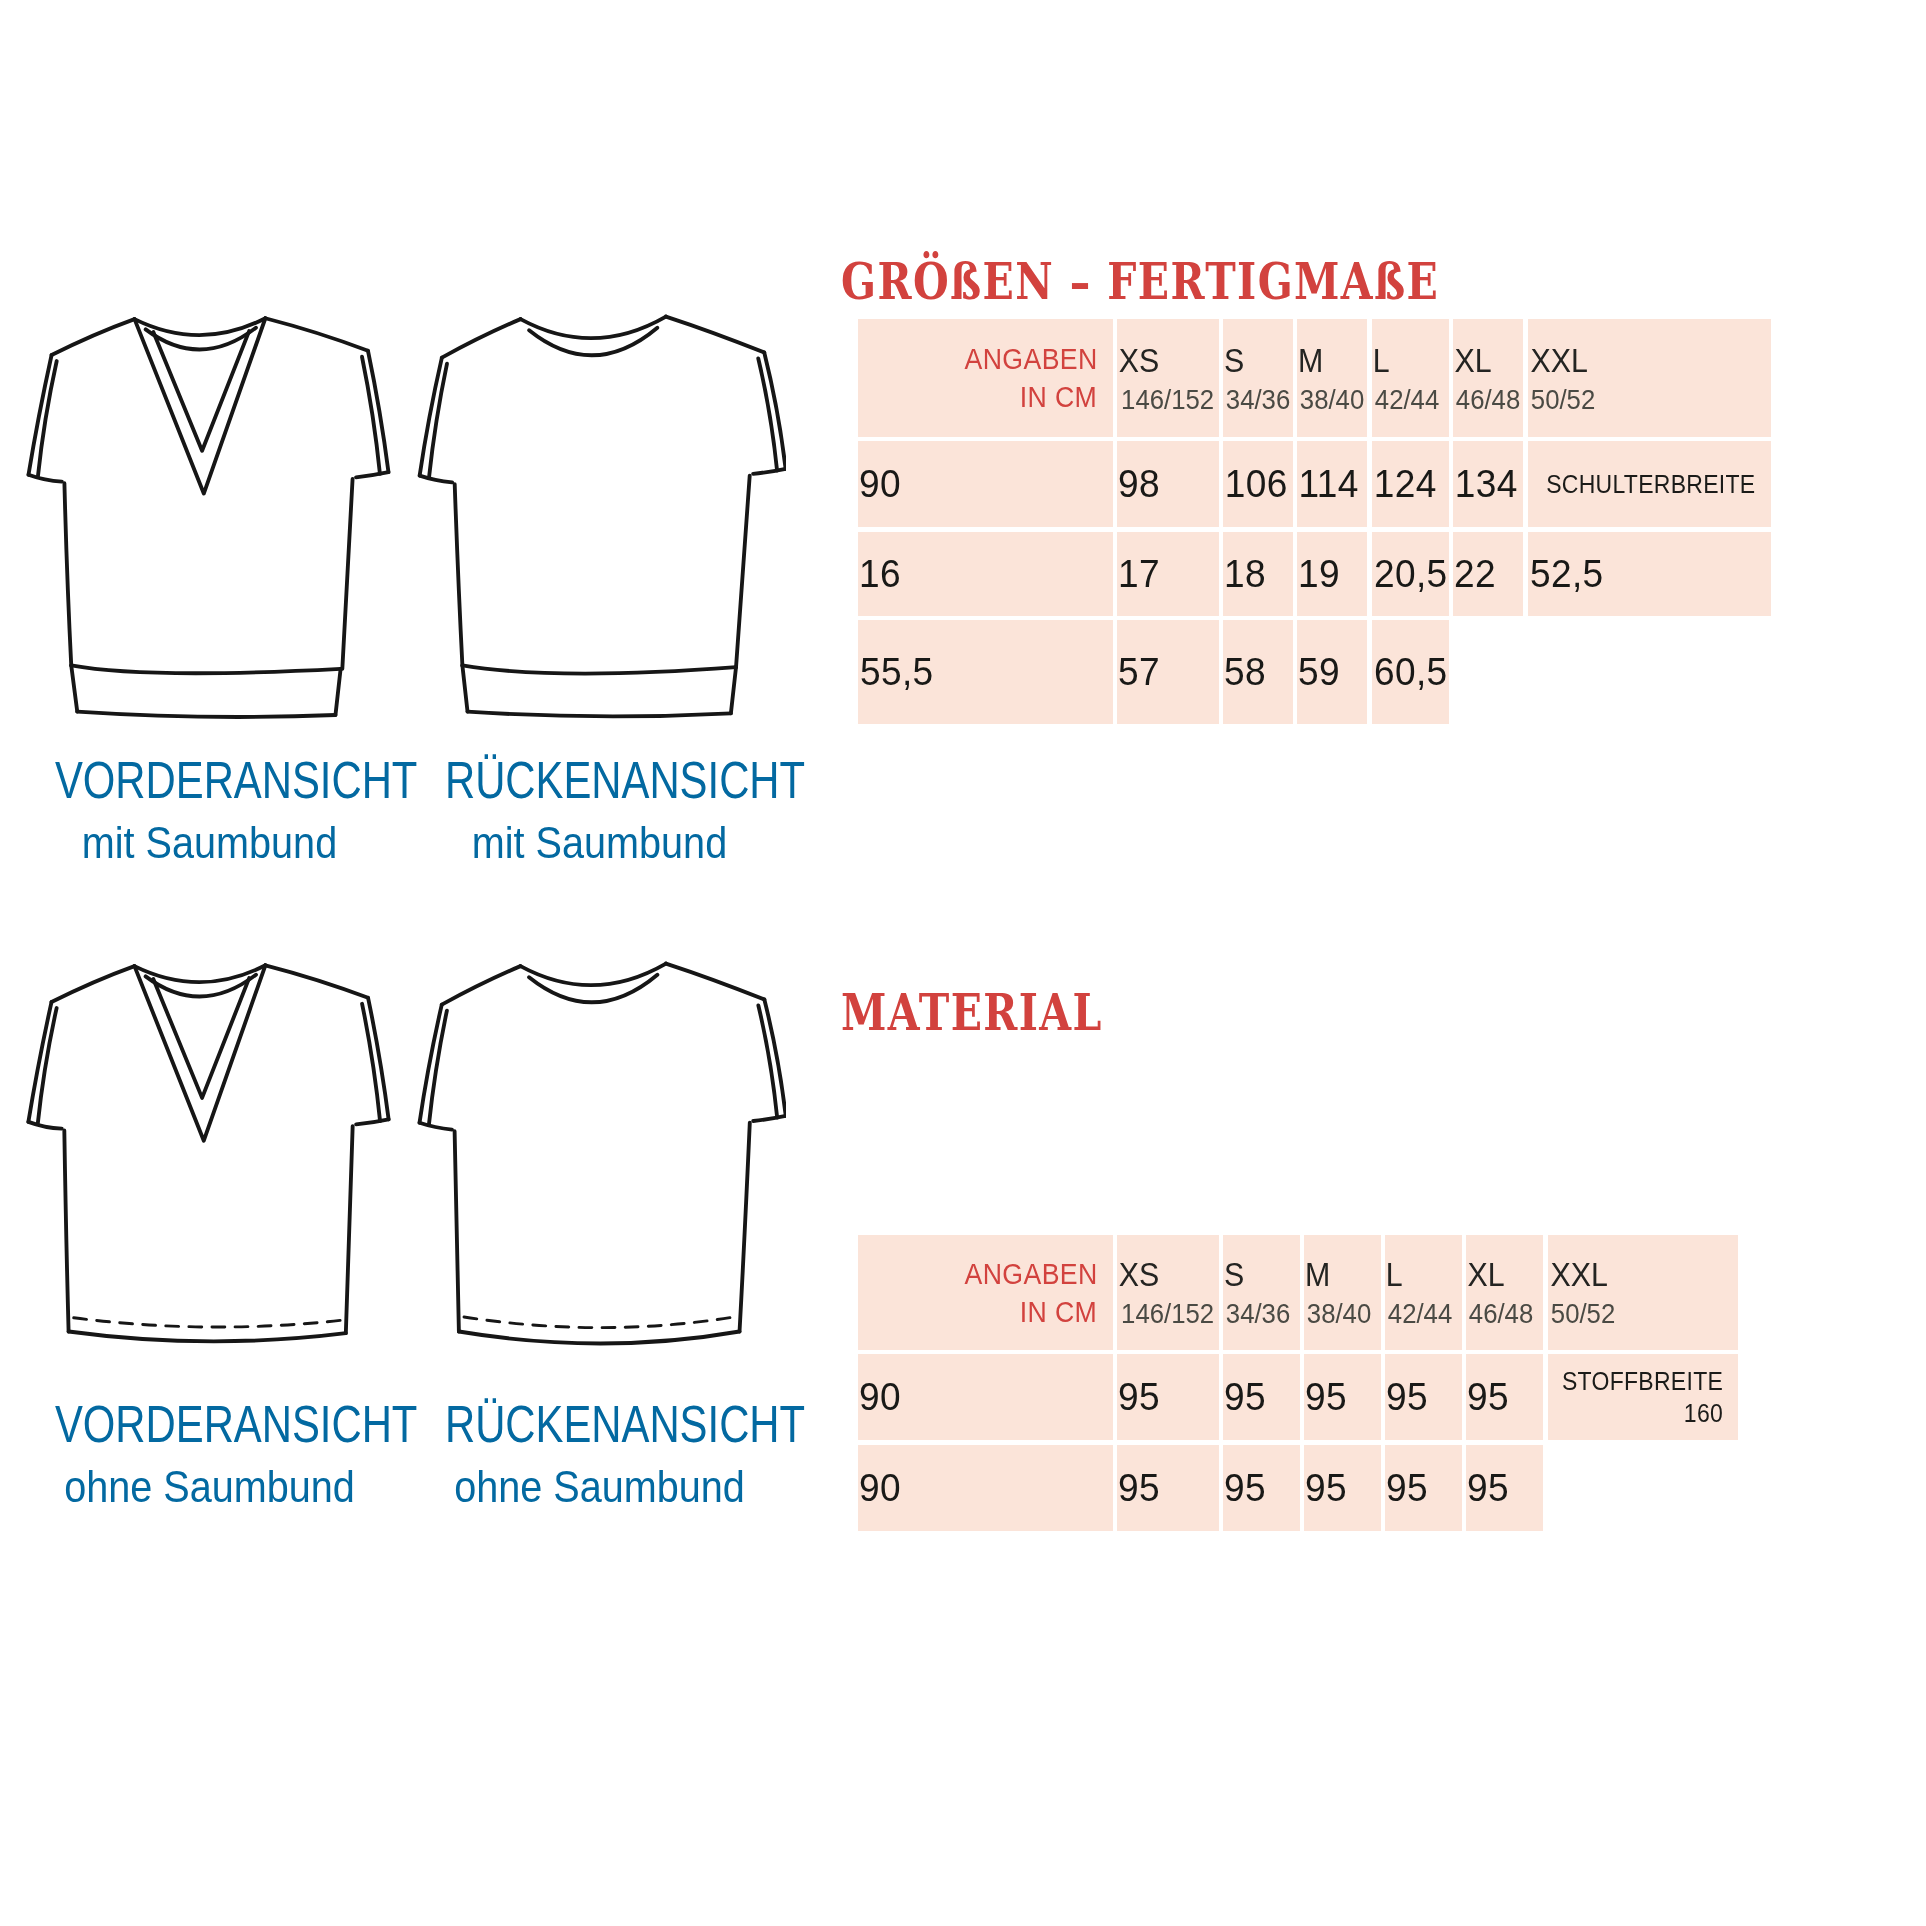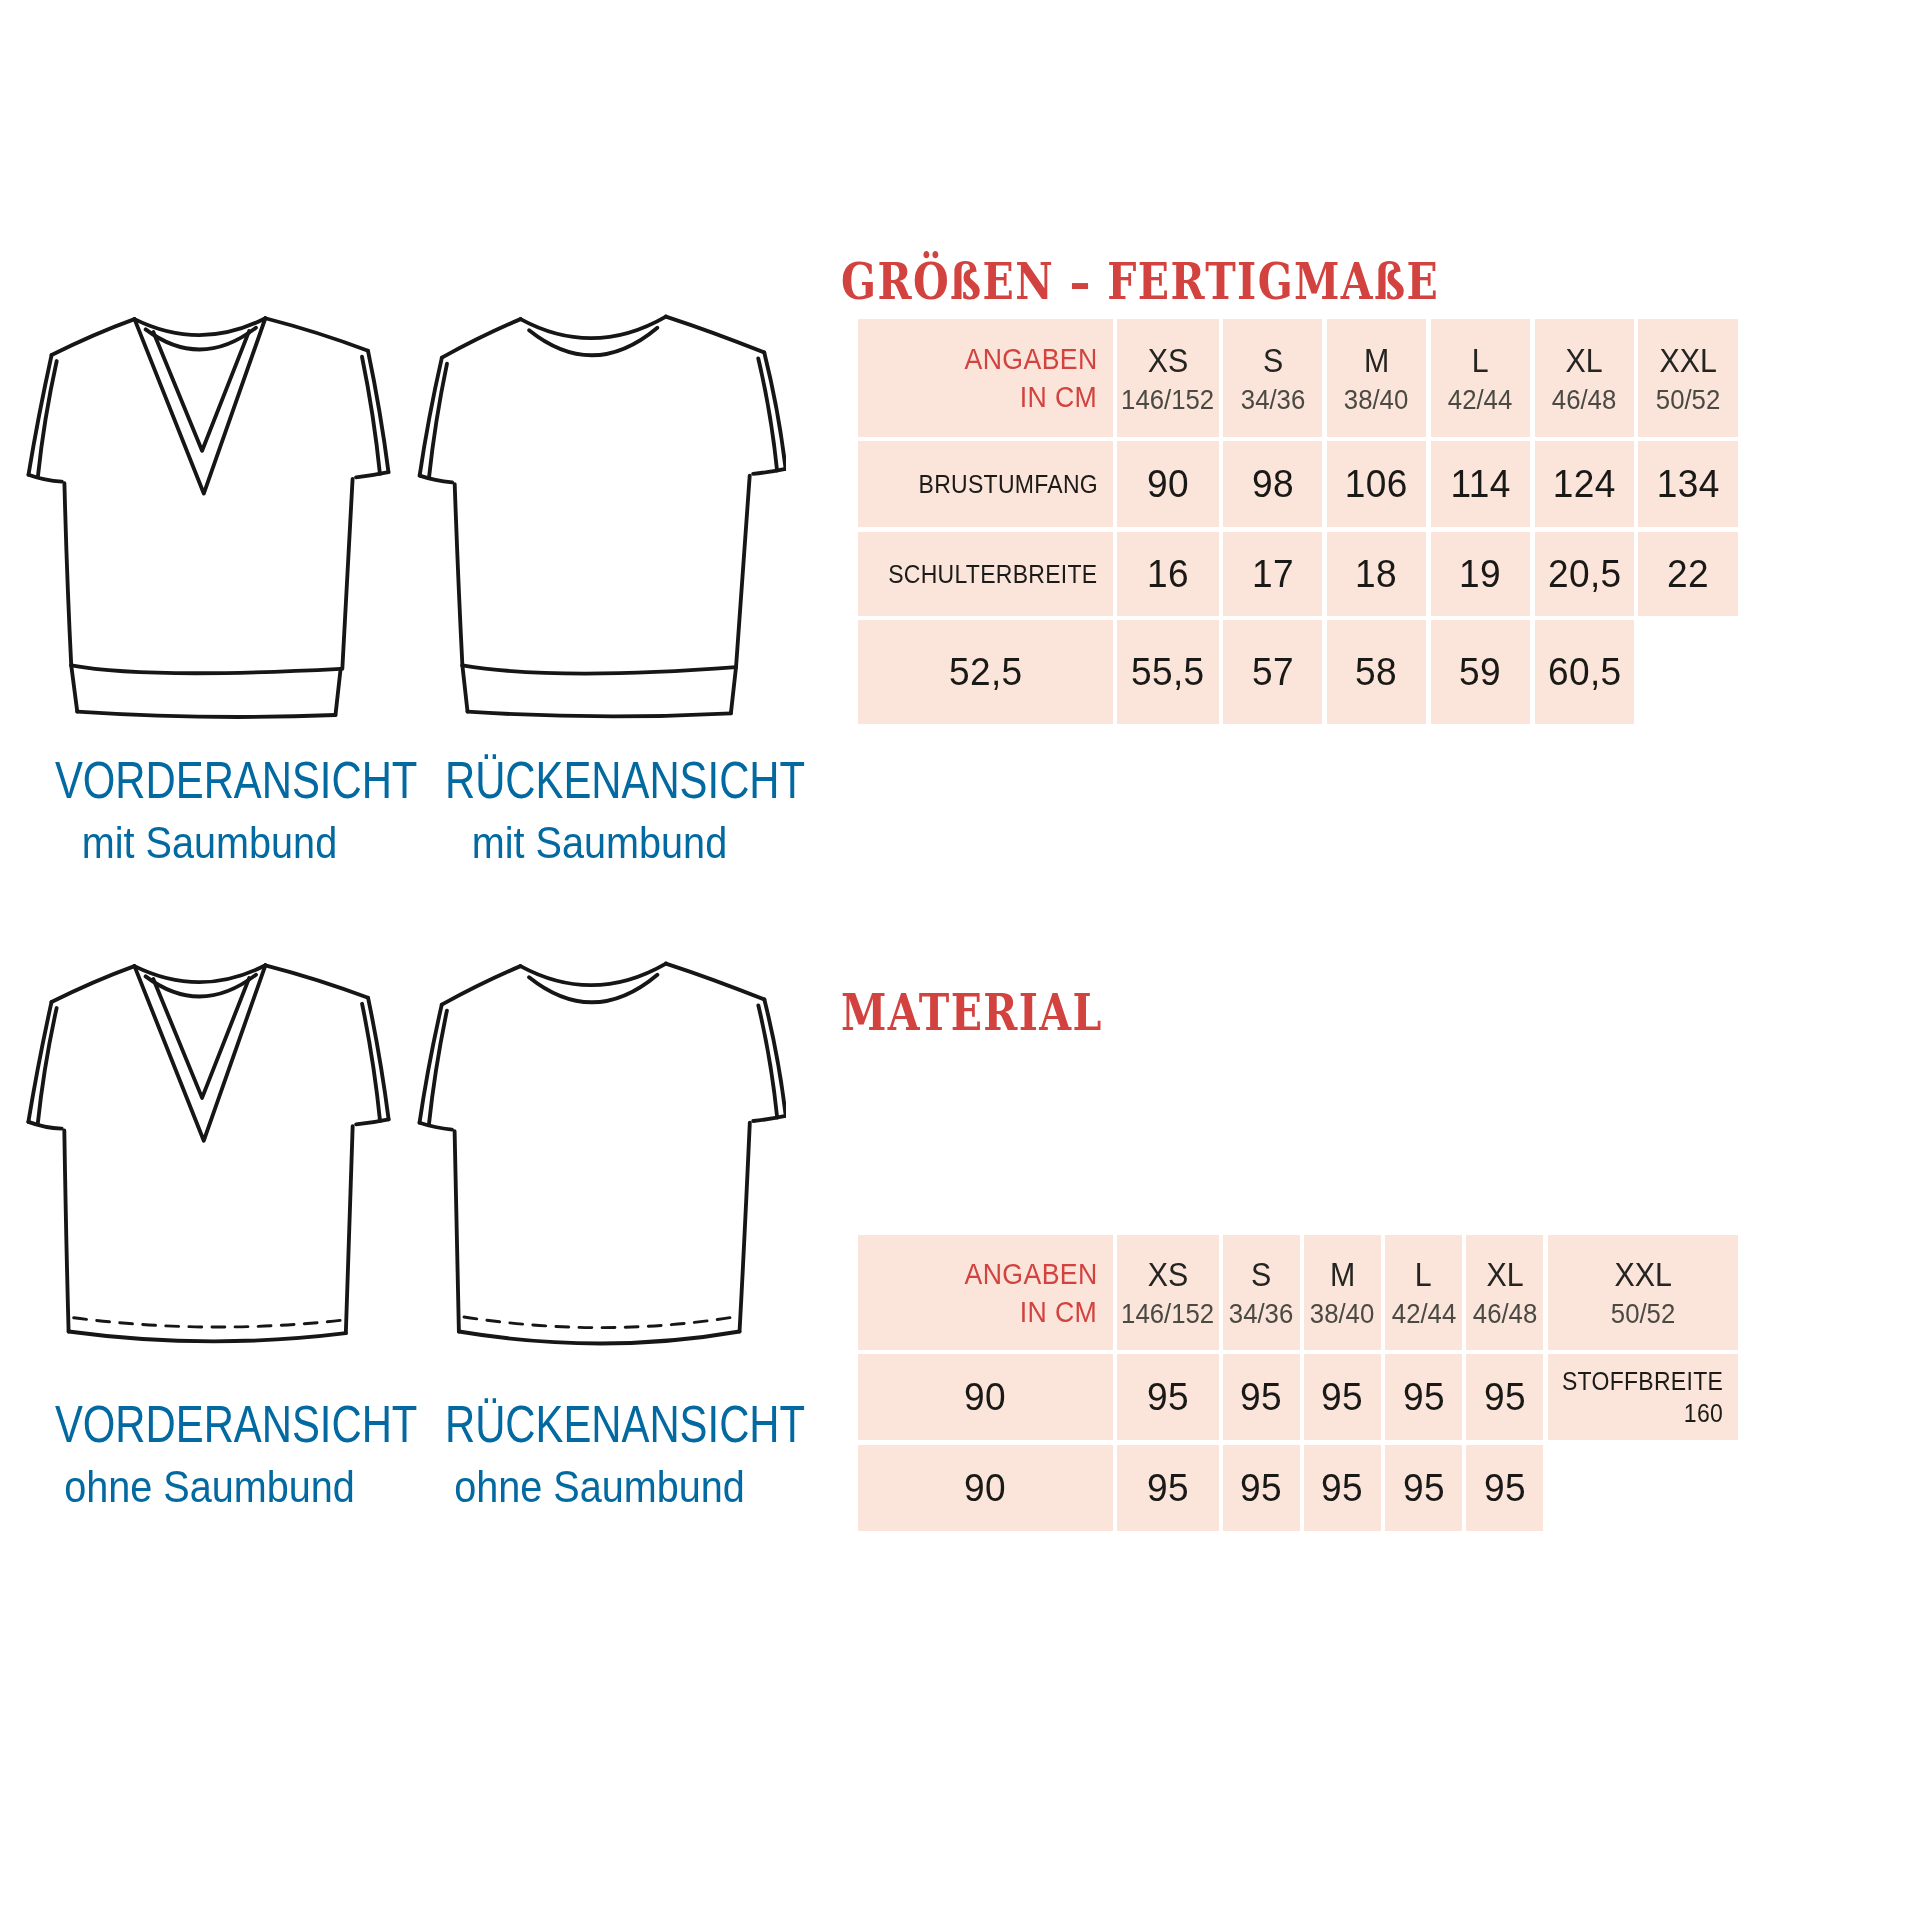--- a/index.html
+++ b/index.html
@@ -19,21 +19,21 @@
         transform:scaleX(0.86);transform-origin:left center;}
   #size-note{top:735px;}
   #material-note{top:1044px;}
 
   
   .size-table{position:absolute;left:839px;width:880px;display:grid;
         grid-template-columns:255px repeat(6,1fr);gap:4.3px;padding-left:19px;}
   #table1{top:319px;grid-template-rows:118px 86px 84px 104px;}
   #table2{top:1235px;grid-template-rows:115px 86px 86px;}
   .cell{background:#fbe4d9;display:flex;flex-direction:column;
-        align-items:center;justify-content:center;}
+        align-items:flex-start;justify-content:center;}
   .label-cell{align-items:flex-end;padding-right:15.4px;box-sizing:border-box;text-align:right;}
   .hl1,.hl2{color:#d2423e;font-size:29px;line-height:38px;letter-spacing:0.4px;
         transform:scaleX(0.92);transform-origin:right center;}
   .sz{font-size:33px;line-height:43px;color:#242422;transform:scaleX(0.92);}
   .rg{font-size:28px;line-height:36px;color:#4a4a44;transform:scaleX(0.92);}
   .row-label{font-size:25px;line-height:32px;color:#1b1b19;letter-spacing:0.3px;
         transform:scaleX(0.92);transform-origin:right center;}
   .row-sublabel{font-size:23px;line-height:31px;color:#1b1b19;
         transform:scaleX(0.92);transform-origin:right center;}
   .val{font-size:39px;color:#191917;letter-spacing:0.4px;transform:scaleX(0.95);}
@@ -202,23 +202,20 @@
     </div>
     <div class="cell">
       <div class="sz">XL</div>
       <div class="rg">46/48</div>
     </div>
     <div class="cell">
       <div class="sz">XXL</div>
       <div class="rg">50/52</div>
     </div>
 
-    <div class="cell label-cell">
-      <div class="row-label">BRUSTUMFANG</div>
-    </div>
     <div class="cell">
         <div class="val">90</div>
       </div>
     <div class="cell">
         <div class="val">98</div>
       </div>
     <div class="cell">
         <div class="val">106</div>
       </div>
     <div class="cell">

